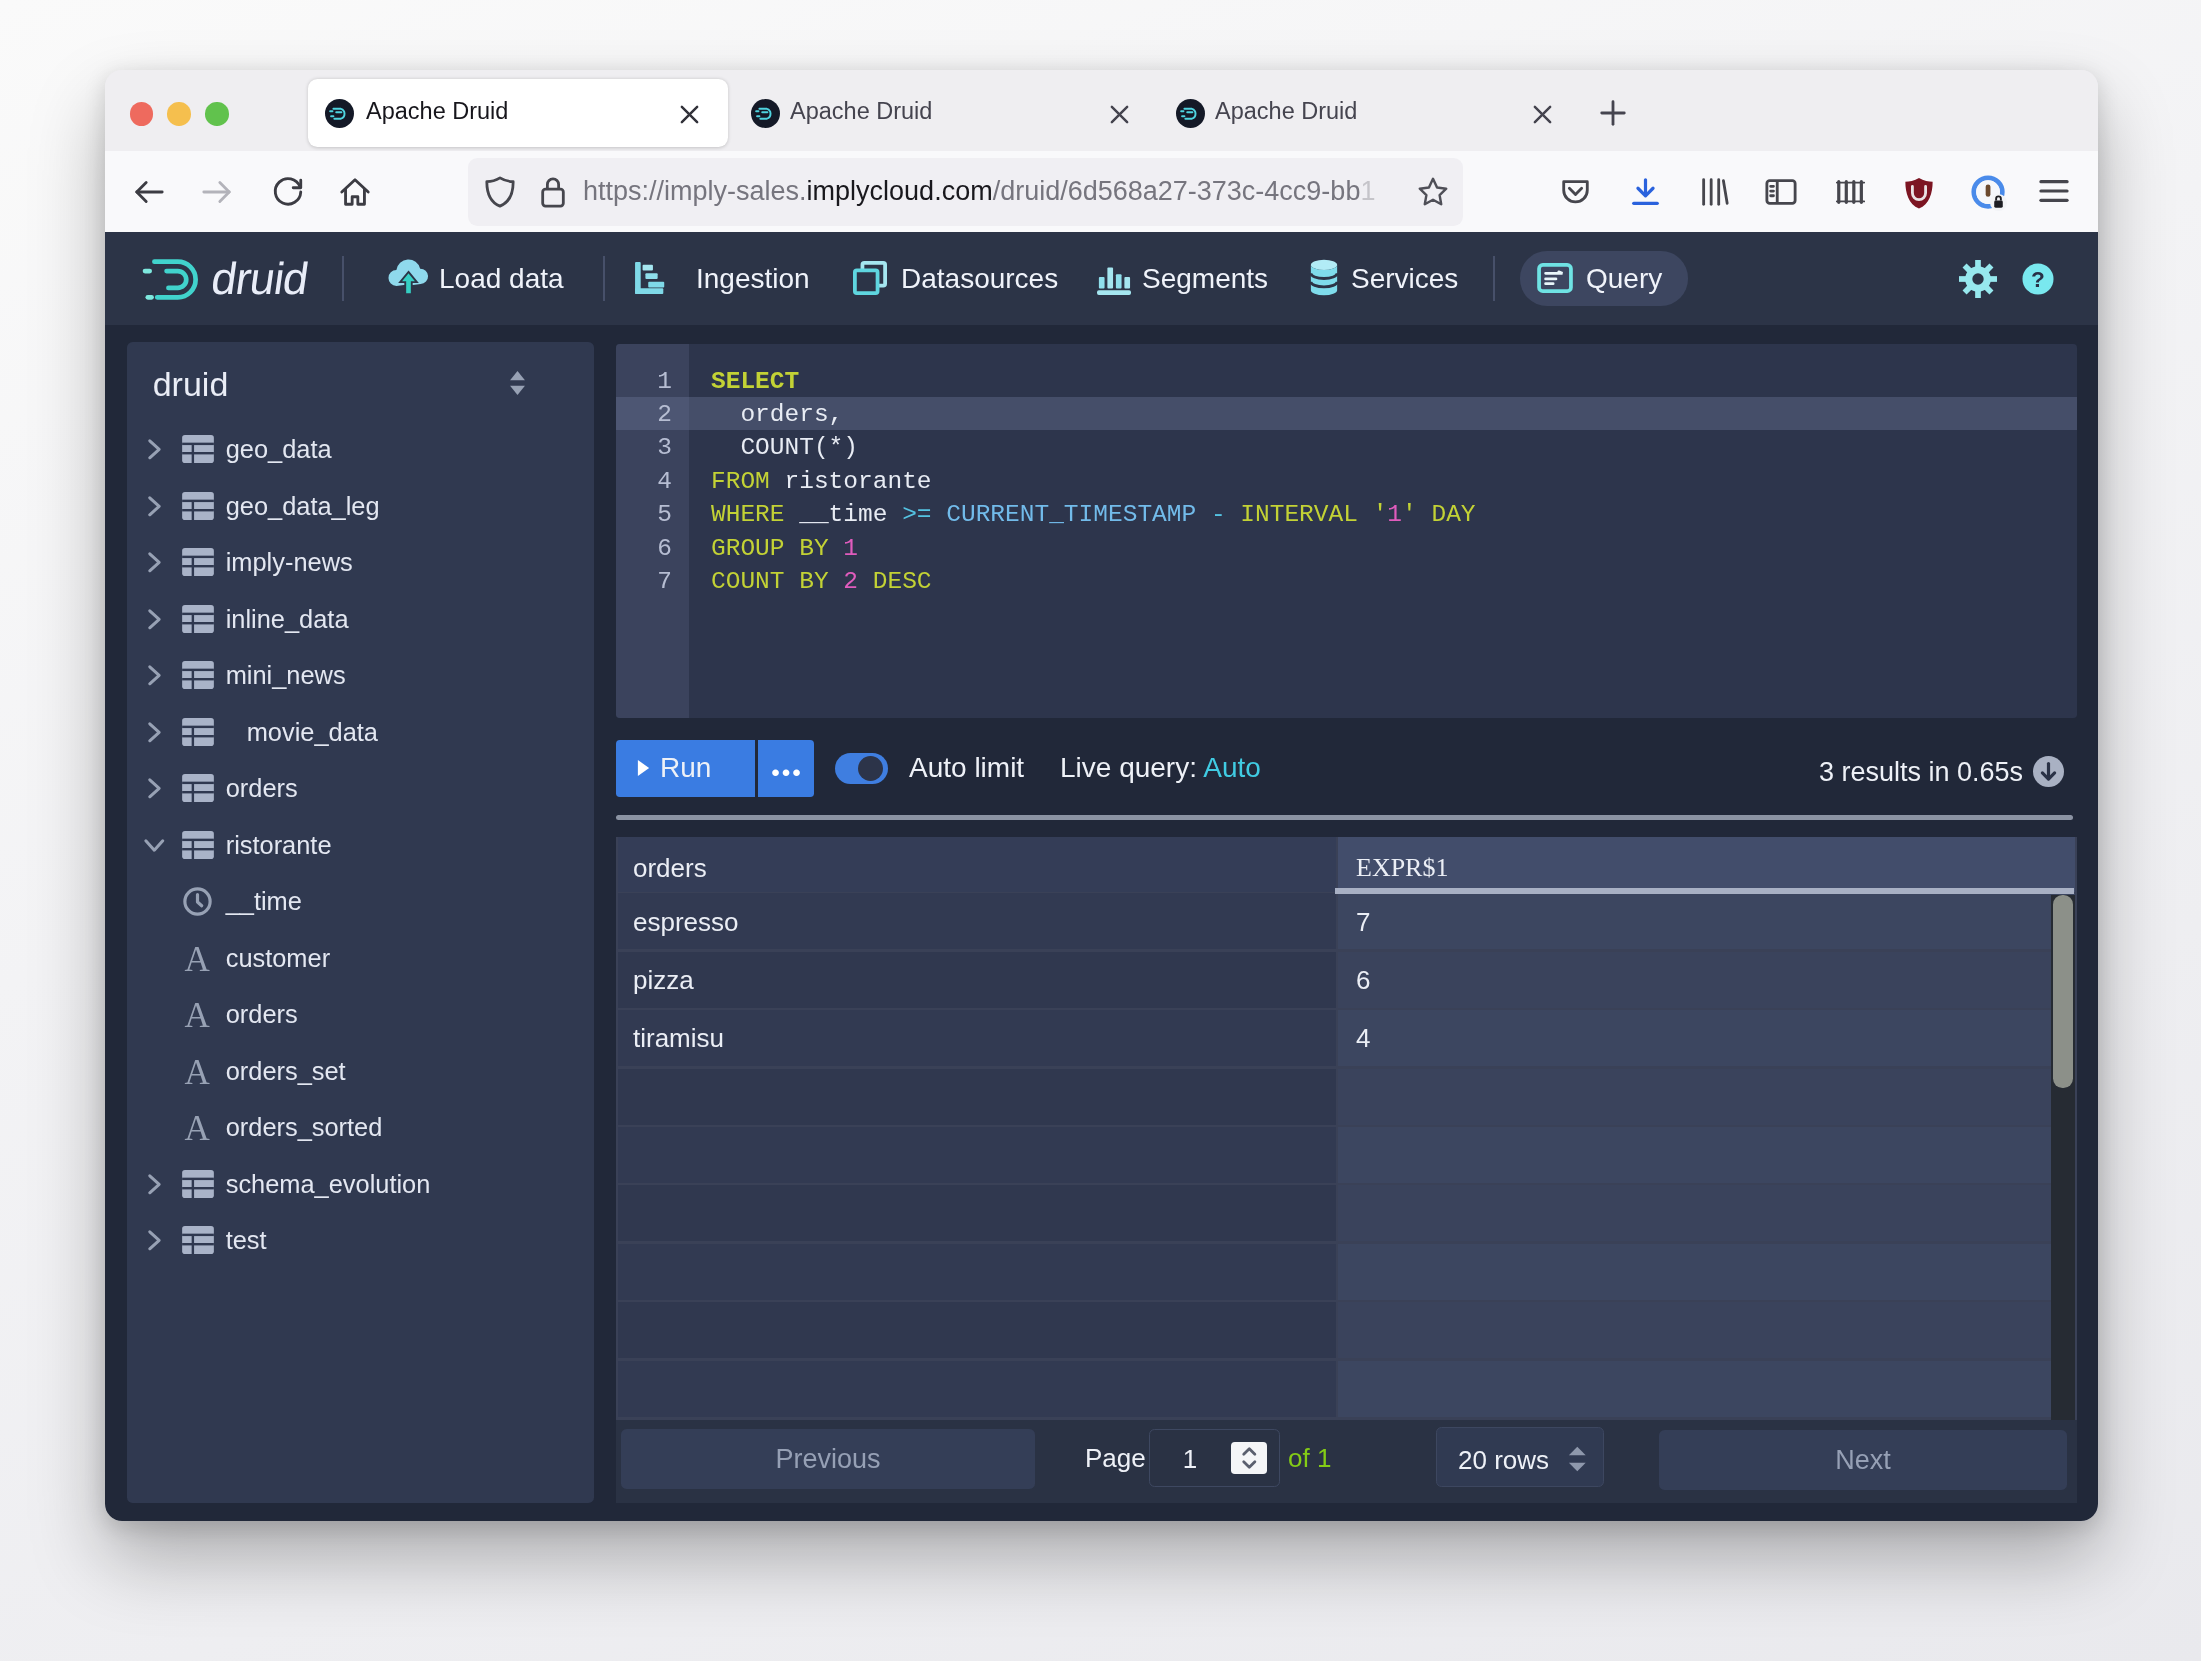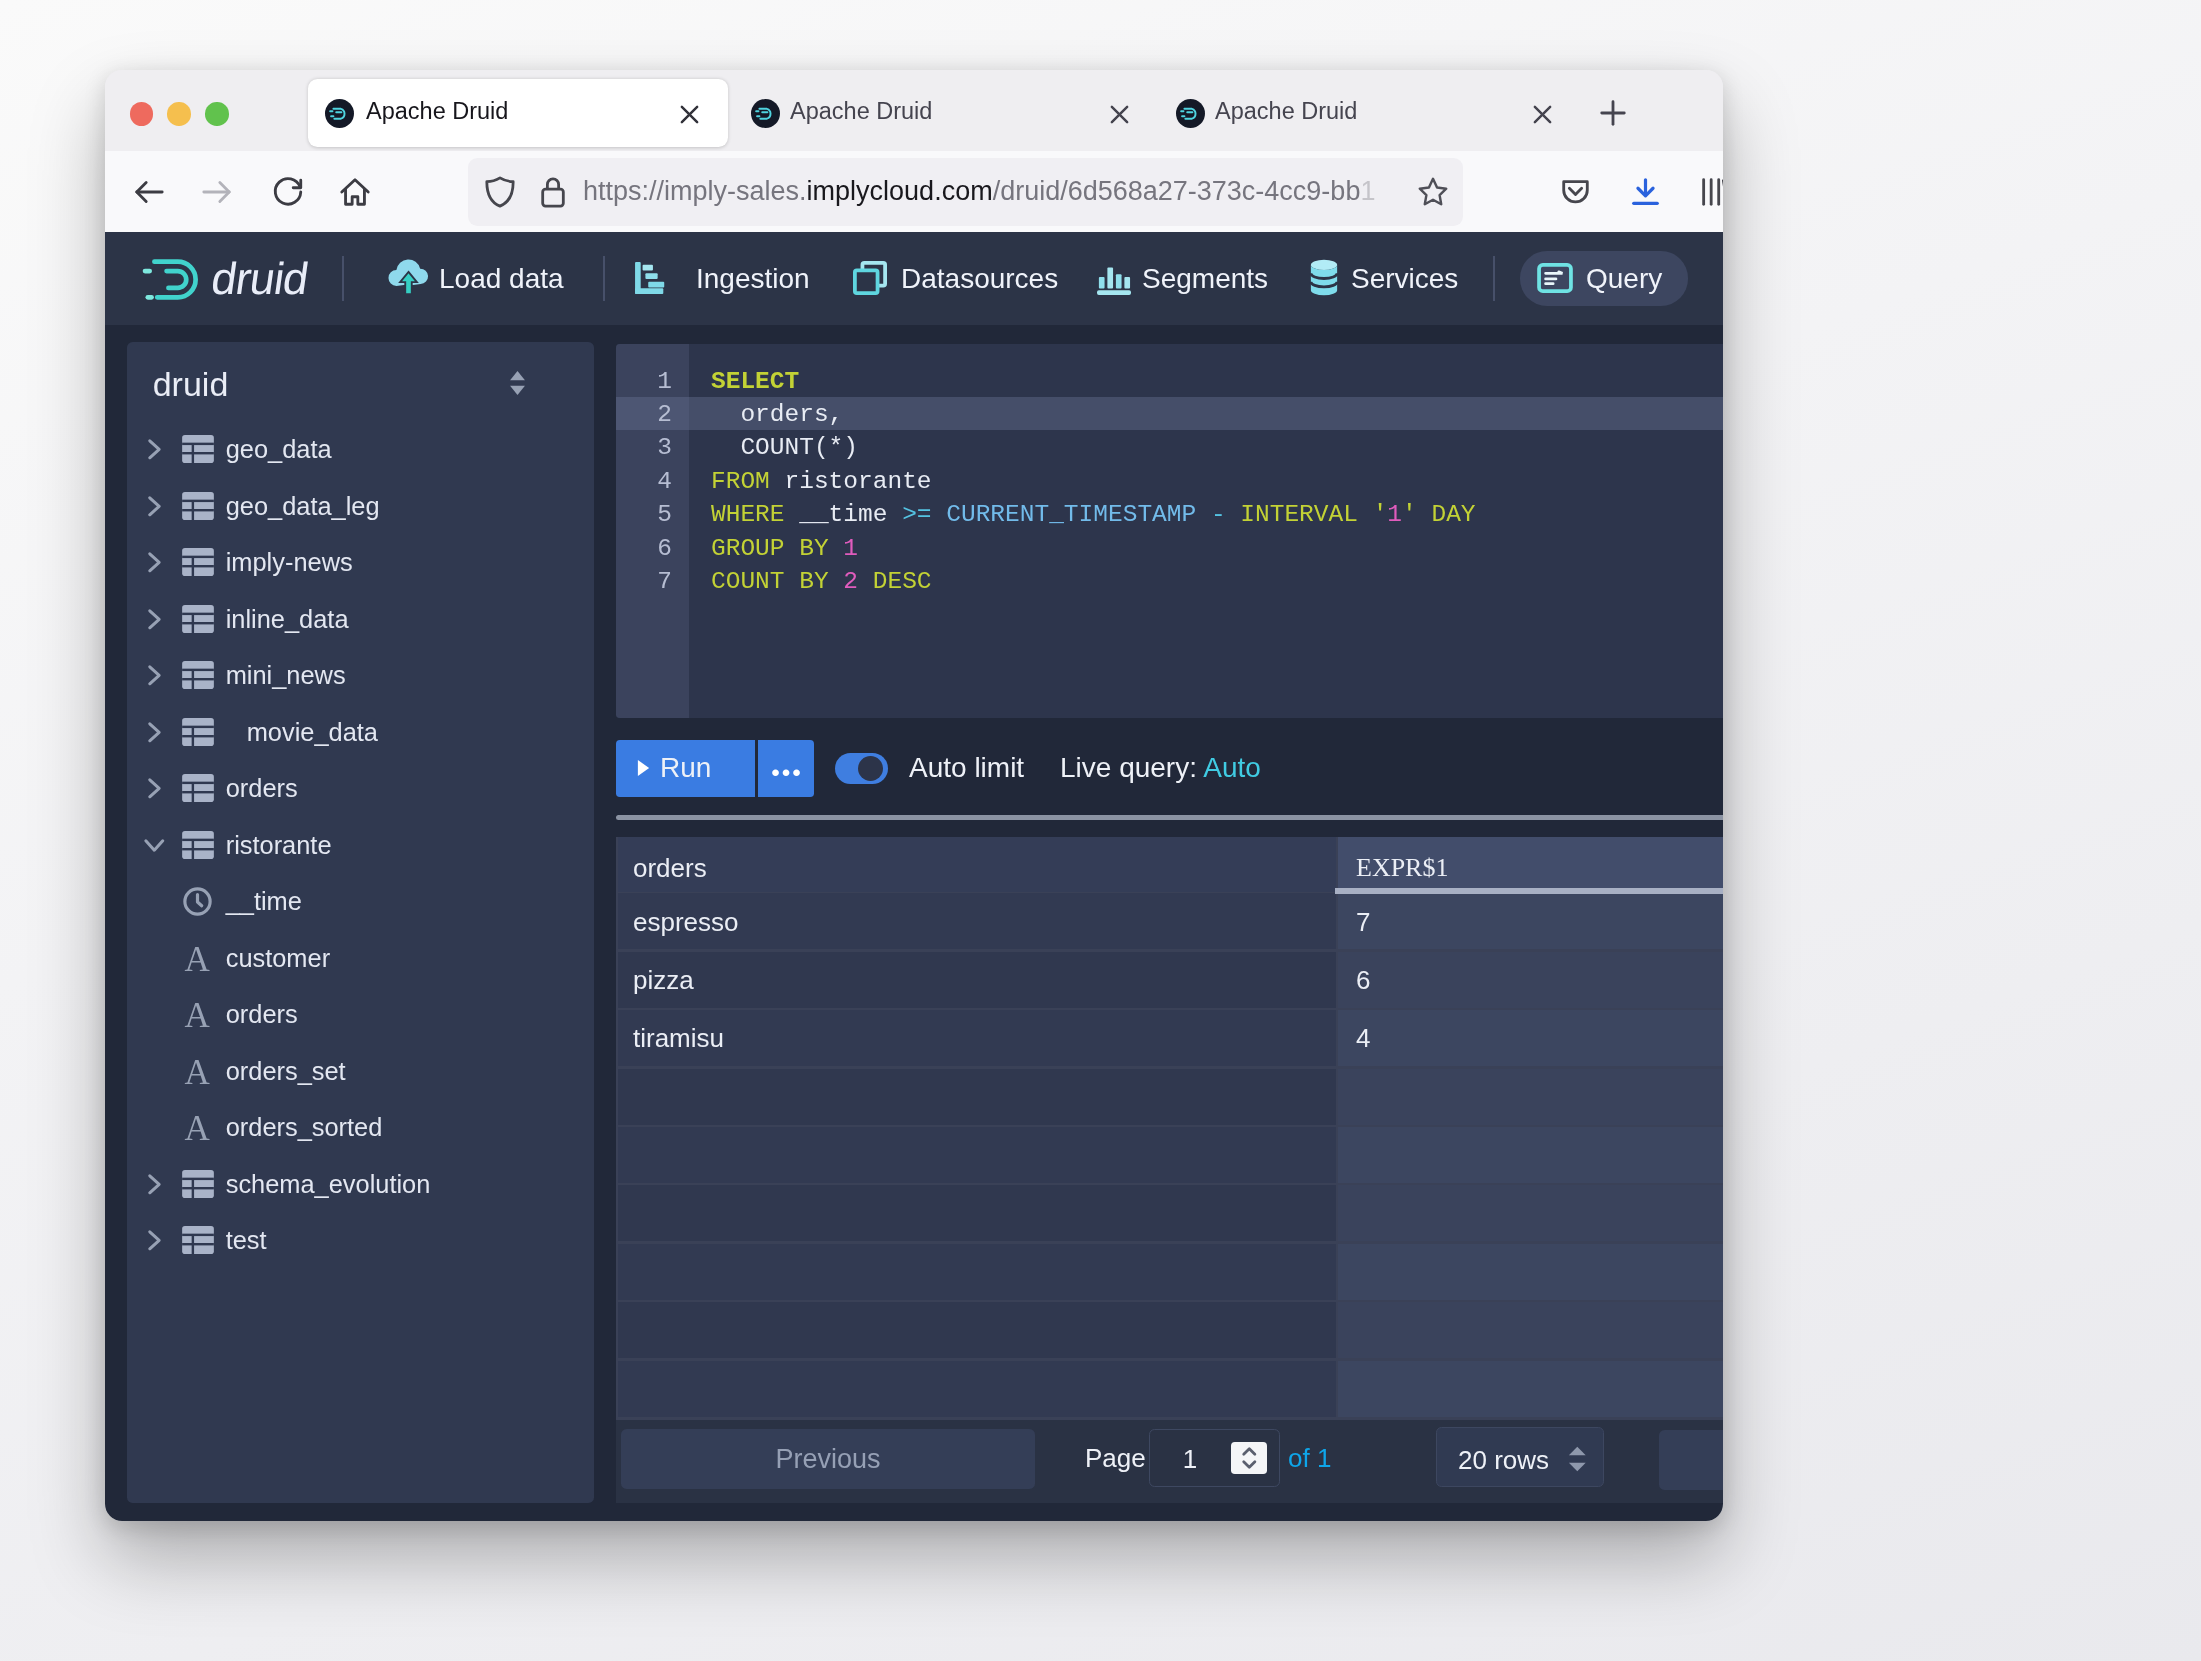--- a/index.html
+++ b/index.html
@@ -1,19 +1,19 @@
 <!DOCTYPE html>
 <html style="font-size:15px"><head>
 <meta charset="utf-8">
 <style>
 * { margin:0; padding:0; box-sizing:border-box; }
 html,body { width:2202px; height:1661px; overflow:hidden; }
 body { font-family:"Liberation Sans", sans-serif; background:linear-gradient(160deg,#fafafa 0%,#f3f3f5 40%,#e9e9ed 100%); }
 .abs { position:absolute; }
-.win { position:absolute; left:105px; top:70px; width:1618px; height:1451px; border-radius:17px; overflow:hidden; box-shadow:0 38px 75px rgba(0,0,0,.28), 0 5.6px 22.6px rgba(0,0,0,.14); background:#eeedf1; }
+.win { position:absolute; left:105px; top:70px; width:1993px; height:1451px; border-radius:17px; overflow:hidden; box-shadow:0 38px 75px rgba(0,0,0,.28), 0 5.6px 22.6px rgba(0,0,0,.14); background:#eeedf1; }
 .tabstrip { position:absolute; left:0; top:0; width:1993px; height:81px; background:#efeef1; }
 .navbar { position:absolute; left:0; top:81px; width:1993px; height:81px; background:#f9f9fb; }
 .app { position:absolute; left:0; top:162px; width:1993px; height:1289px; background:#212839; }
 .light { position:absolute; border-radius:50%; width:23.5px; height:23.5px; }
 .tab-title { position:absolute; font-size:23.5px; color:#17161c; top:28px; white-space:nowrap; }
 .appheader { position:absolute; left:0; top:0; width:1993px; height:93px; background:#2c3447; }
 .hdr-item { position:absolute; top:0; height:93px; line-height:93px; color:#f0f3fa; font-size:28px; white-space:nowrap; }
 .hdr-div { position:absolute; top:23.5px; width:1.9px; height:45px; background:#47506a; }
 .sidebar { position:absolute; left:21.7px; top:110px; width:467px; height:1161px; background:#303950; border-radius:5.6px; }
 .tree-txt { position:absolute; color:#e3e7f1; font-size:25.4px; white-space:nowrap; }
@@ -526,21 +526,21 @@
     <div class="abs" style="left:980px;top:1211px;font-size:26px;color:#eef1f7;">Page</div>
     <div class="abs" style="left:1044px;top:1197px;width:131px;height:58px;border:1.9px solid #3e4861;border-radius:5.6px;"></div>
     <div class="abs" style="left:1044px;top:1212px;width:82px;text-align:center;font-size:26px;color:#eef1f7;">1</div>
     <div class="abs" style="left:1126px;top:1210px;width:36px;height:32px;background:#f4f5f7;border-radius:3.8px;"></div>
     <svg style="left:1133px;top:1213px;" width="22.6" height="26" viewBox="0 0 24 28">
         <g fill="none" stroke="#5a5f6e" stroke-width="3" stroke-linecap="round" stroke-linejoin="round">
           <path d="M6 10 L12 4 L18 10"></path>
           <path d="M6 18 L12 24 L18 18"></path>
         </g>
       </svg>
-    <div class="abs" style="left:1183px;top:1211px;font-size:26px;color:#0ea5e9;">of 1</div>
+    <div class="abs" style="left:1183px;top:1211px;font-size:26px;color:#84cc16;">of 1</div>
     <div class="abs" style="left:1331px;top:1195px;width:168px;height:60px;background:#303a52;border:1.9px solid #3d4760;border-radius:5.6px;"></div>
     <div class="abs" style="left:1353px;top:1213px;font-size:26px;color:#eef1f7;">20 rows</div>
     <svg style="left:1461px;top:1213px;" width="22.6" height="28" viewBox="0 0 24 30">
         <g fill="#8e98ac">
           <path d="M12 2 L21 11 H3 Z"></path>
           <path d="M12 28 L3 19 H21 Z"></path>
         </g>
       </svg>
     <div class="pag-btn" style="left:1554px;top:1198px;width:408px;height:60px;line-height:60px;">Next</div>
   </div>

